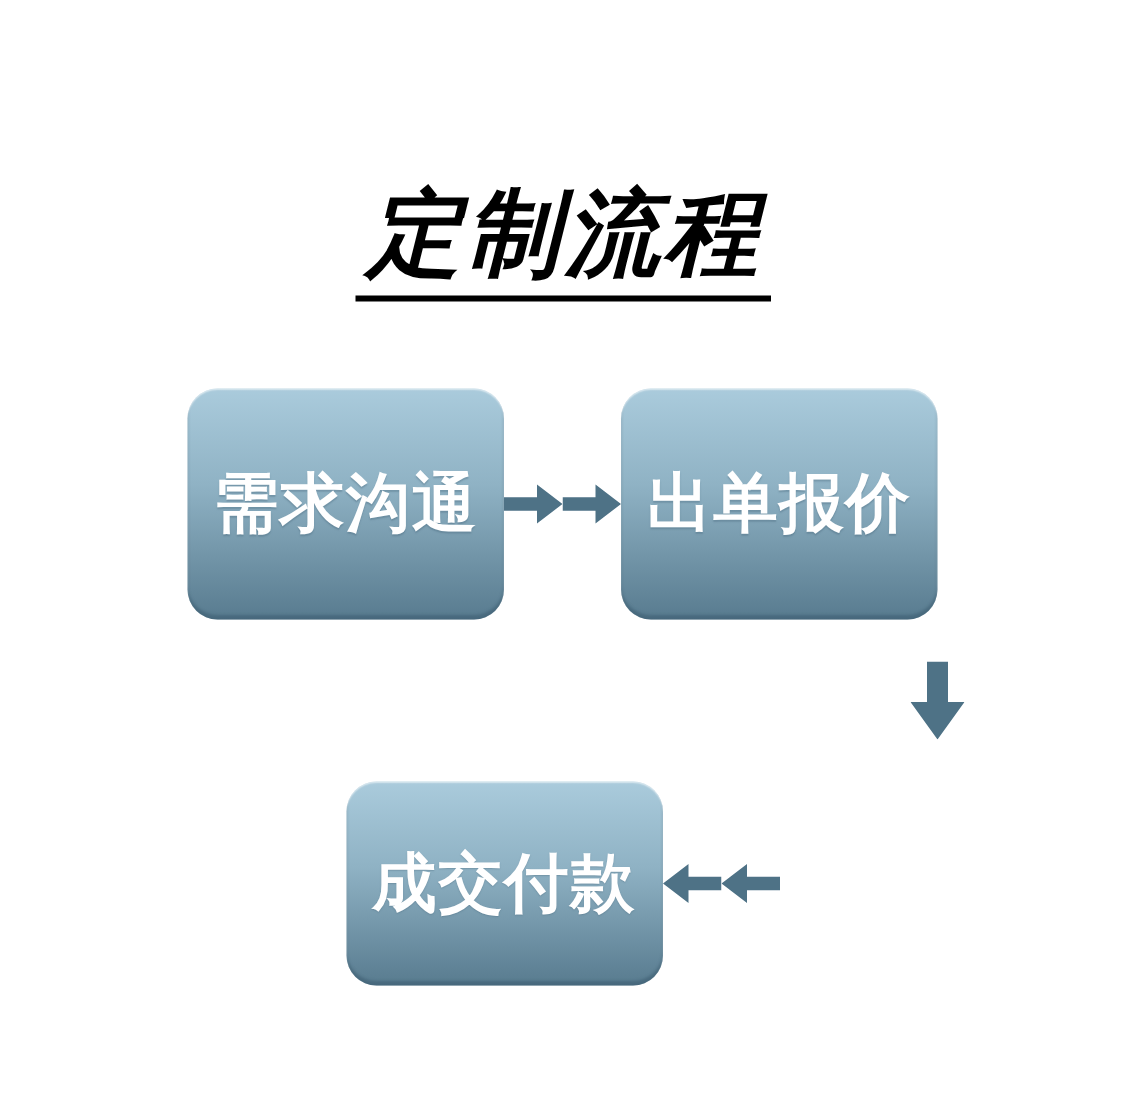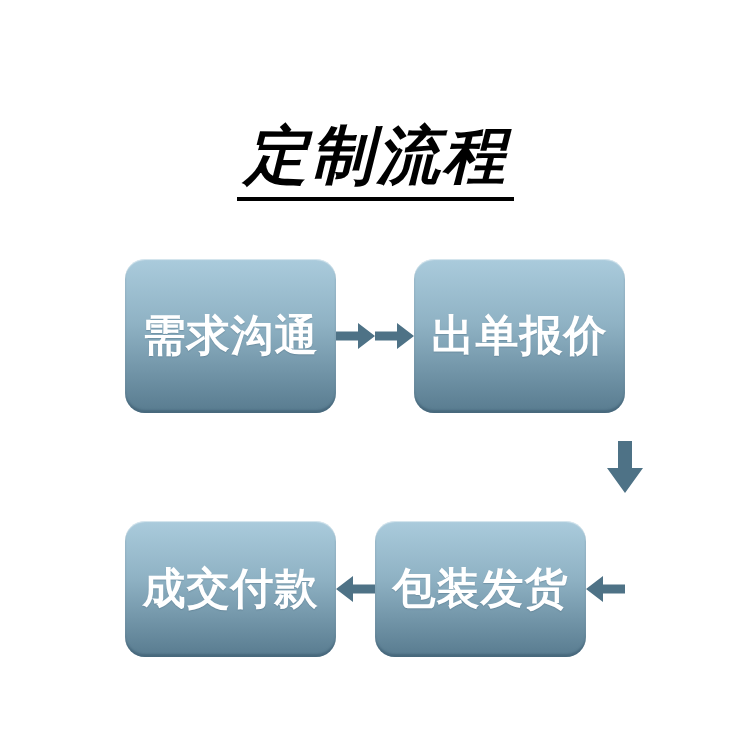--- a/index.html
+++ b/index.html
@@ -107,21 +107,20 @@
     </div>
   </div>
 
   <div class="flow-row row2">
     <div class="box">成交付款</div>
     <div class="gap-arrow">
       <svg width="39" height="30" viewBox="0 0 39 30" aria-hidden="true">
         <path class="arrow-shape" d="M39 10.5 H17 V2 L0 15 L17 28 V19.5 H39 Z"></path>
       </svg>
     </div>
-    <div class="box">包装发货</div>
     <div class="gap-arrow">
       <svg width="39" height="30" viewBox="0 0 39 30" aria-hidden="true">
         <path class="arrow-shape" d="M39 10.5 H17 V2 L0 15 L17 28 V19.5 H39 Z"></path>
       </svg>
     </div>
   </div>
 
 </div>
 
 </body></html>

